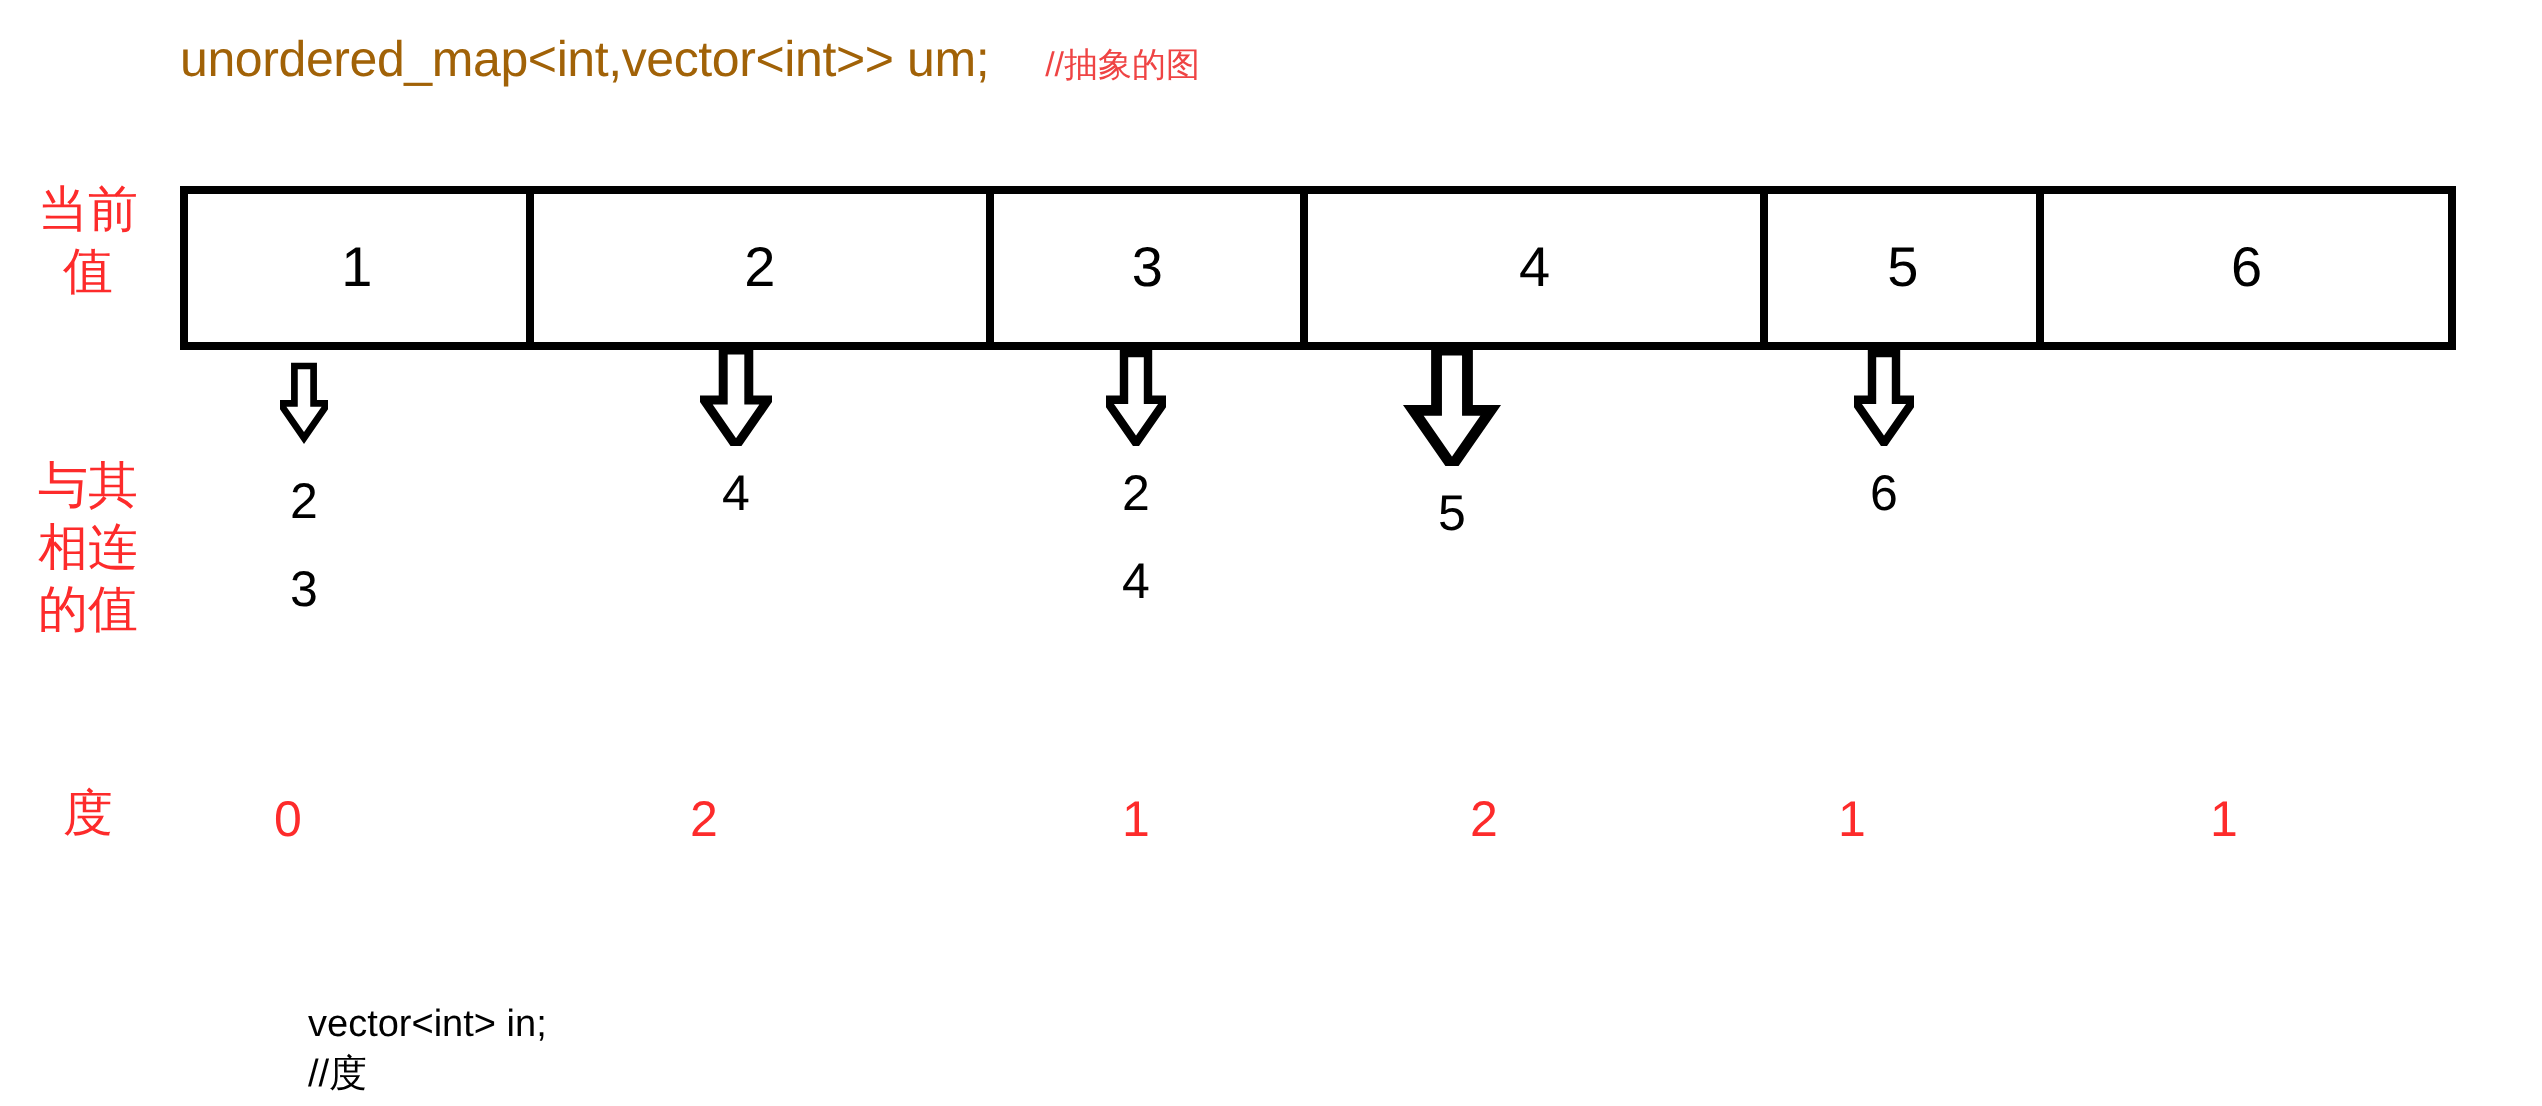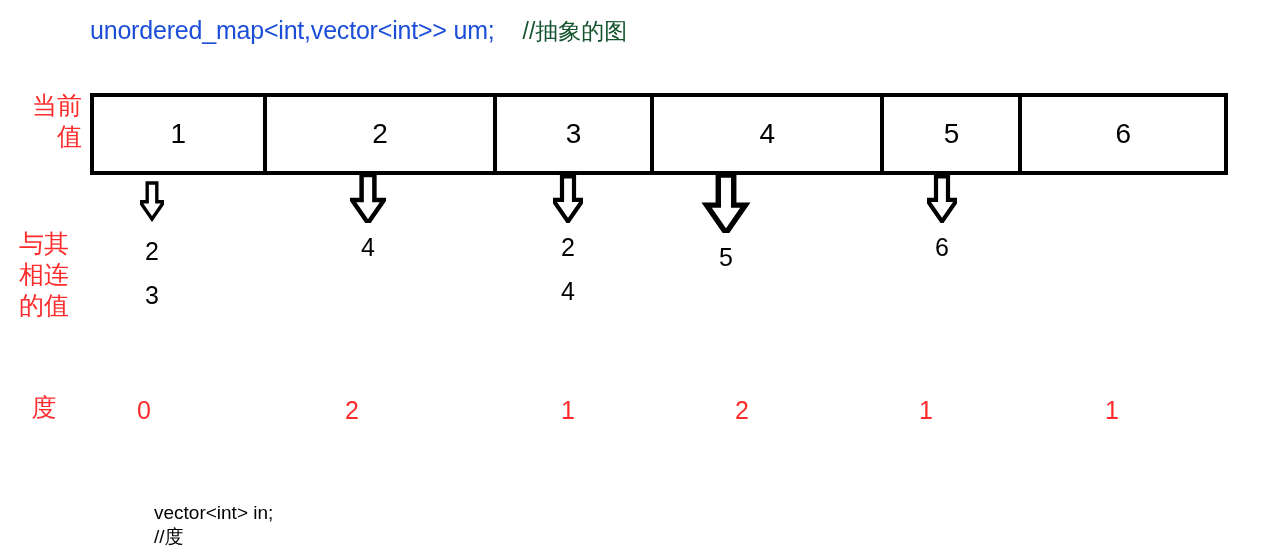--- a/index.html
+++ b/index.html
@@ -21,40 +21,40 @@
     position: absolute;
     left: 90px;
     top: 16px;
     display: flex;
     align-items: baseline;
     white-space: nowrap;
   }
   #code-header .code-text {
     font-size: 25px;
     letter-spacing: -0.2px;
-    color: #1d4ed8;
+    color: #a16207;
   }
   #code-header .code-comment {
-    font-size: 23px;
+    font-size: 17px;
     margin-left: 28px;
-    color: #14532d;
+    color: #ef4444;
   }
 
   
   .side-label {
     position: absolute;
     color: #fd2b2b;
     font-size: 25px;
     line-height: 31px;
     text-align: center;
     width: 76px;
     left: 6px;
     font-weight: 400;
   }
-  #label-current  { top: 90px; text-align: right; }
+  #label-current  { top: 90px; }
   #label-adjacent { top: 228px; }
   #label-degree   { top: 392px; }
 
   
   #value-row {
     position: absolute;
     left: 90px;
     top: 93px;
     width: 1138px;
     height: 82px;

